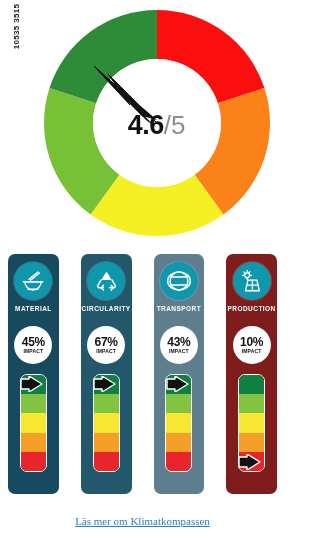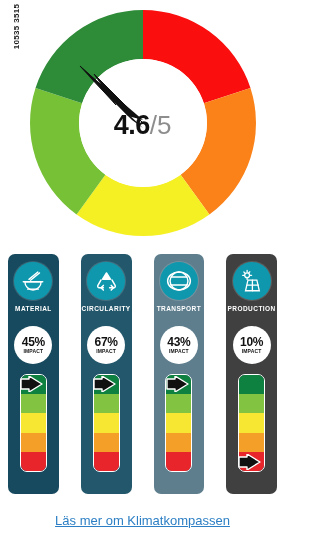--- a/index.html
+++ b/index.html
@@ -15,21 +15,21 @@
     position:absolute; left:-14px; top:22px;
     width:60px; text-align:center;
     transform:rotate(-90deg);
     transform-origin:center center;
     font-size:8px; font-weight:bold; letter-spacing:.3px;
     color:#1b1b1b; white-space:nowrap;
   }
   
   .donut-wrap{
     position:absolute; left:0; top:0;
-    width:285px; height:240px;
+    width:285px; height:240px;padding-left:28px;
   }
   .donut-svg{position:absolute; left:50%; top:8px; transform:translateX(-50%);}
   .donut-center{
     position:absolute; left:0; right:0; top:112px;
     text-align:center;
     line-height:1;
     white-space:nowrap;
     pointer-events:none;
   }
   .score-val{font-size:27px; font-weight:bold; color:#111; letter-spacing:-.5px;}
@@ -90,23 +90,23 @@
     position:absolute;
     width:24px;height:16px;
     left:-4px;
   }
   
   .footer-link{
     position:absolute; left:0; right:0; top:511px;
     text-align:center;
   }
   .footer-link a{
-    color:#2c7fc4; font-size:13px;
+    color:#2c7fc4; font-size:11px;
     text-decoration:underline;
-    font-family:Liberation Sans, sans-serif;
+    font-family:Liberation Serif, serif;
   }
 </style>
 </head>
 <body>
 
 <div class="side-code">10535 3515</div>
 
 <div class="donut-wrap">
 
   <svg class="donut-svg" width="230" height="230" viewBox="0 0 230 230">
@@ -220,21 +220,21 @@
           <span style="background: rgb(130, 195, 65);"></span>
           <span style="background: rgb(247, 231, 51);"></span>
           <span style="background: rgb(244, 160, 40);"></span>
           <span style="background: rgb(232, 37, 43);"></span>
         </div>
         <div class="gauge-arrow" style="top: 11.8px; left: 12px;"><svg width="24" height="16" viewBox="0 0 24 16">
         <polygon points="1,3 1,13 9,13 9,16 22,8 9,0 9,3" fill="#111111" stroke="#ffffff" stroke-width="1.4" stroke-linejoin="round"></polygon>
       </svg></div>
       </div>
     </div>
-    <div class="card" style="background: #404040;">
+    <div class="card" style="background: #7f1d1d;">
       <div class="card-top">
         <div class="icon-circle" style="background: rgb(15, 152, 173);">
           <svg width="26" height="26" viewBox="0 0 32 32">
       <g fill="none" stroke="#ffffff" stroke-width="1.6" stroke-linecap="round">
         <circle cx="10" cy="9" r="3"></circle>
         <path d="M10 3 v2 M10 13 v1 M4.5 9 h2 M14 9 h1.5 M6 5 l1.3 1.3 M13.3 4.7 L12 6"></path>
         <path d="M8 28 h17 l-3 -13 h-11 z"></path>
         <path d="M16.5 15 v13 M10 21 h14"></path>
       </g>
           </svg>

